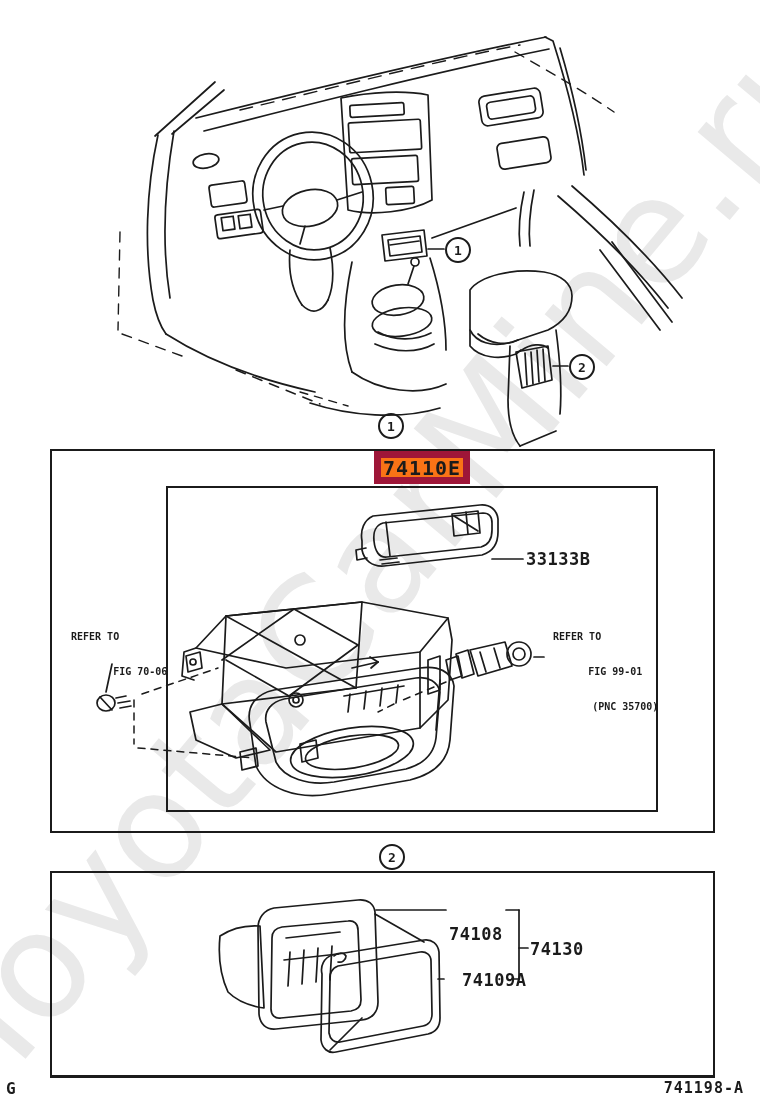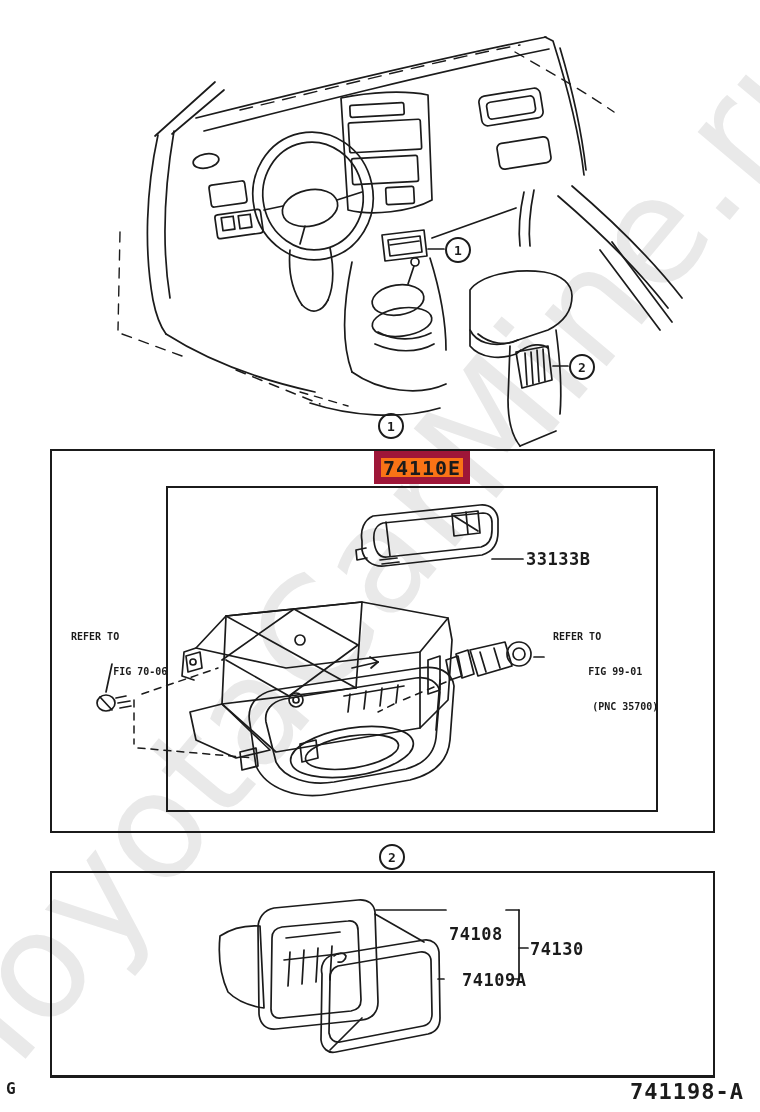--- a/index.html
+++ b/index.html
@@ -15,21 +15,21 @@
   .partnum{font-size:17px;letter-spacing:0.5px;}
   .refer{font-size:10px;line-height:17.5px;letter-spacing:0px;}
   .hl-box{position:absolute;left:374px;top:451px;width:82px;height:19px;z-index:3;
           background:#f97316;border:7px solid #9e1638;display:flex;align-items:center;
           justify-content:center;font-size:20px;font-weight:bold;letter-spacing:1px;}
   .callout{position:absolute;z-index:3;width:22px;height:22px;border:2px solid #1b1b1b;
            border-radius:50%;background:#fff0;display:flex;align-items:center;
            justify-content:center;font-size:13px;font-weight:bold;}
   .secbox{position:absolute;border:2px solid #1b1b1b;z-index:1;background:transparent;}
   .footer-left{position:absolute;left:6px;top:1079px;font-size:16px;font-weight:bold;z-index:2;}
-  .footer-right{position:absolute;right:16px;top:1079px;font-size:22px;font-weight:bold;
+  .footer-right{position:absolute;right:16px;top:1079px;font-size:15px;font-weight:bold;
                 letter-spacing:1px;z-index:2;margin-left:8px;}
 </style>
 </head>
 <body>
 
 <div class="stage">
 
   <div class="watermark">ToyotaCarMine.ru</div>
 
   <div class="secbox" style="left:50px;top:449px;width:661px;height:380px;"></div>

